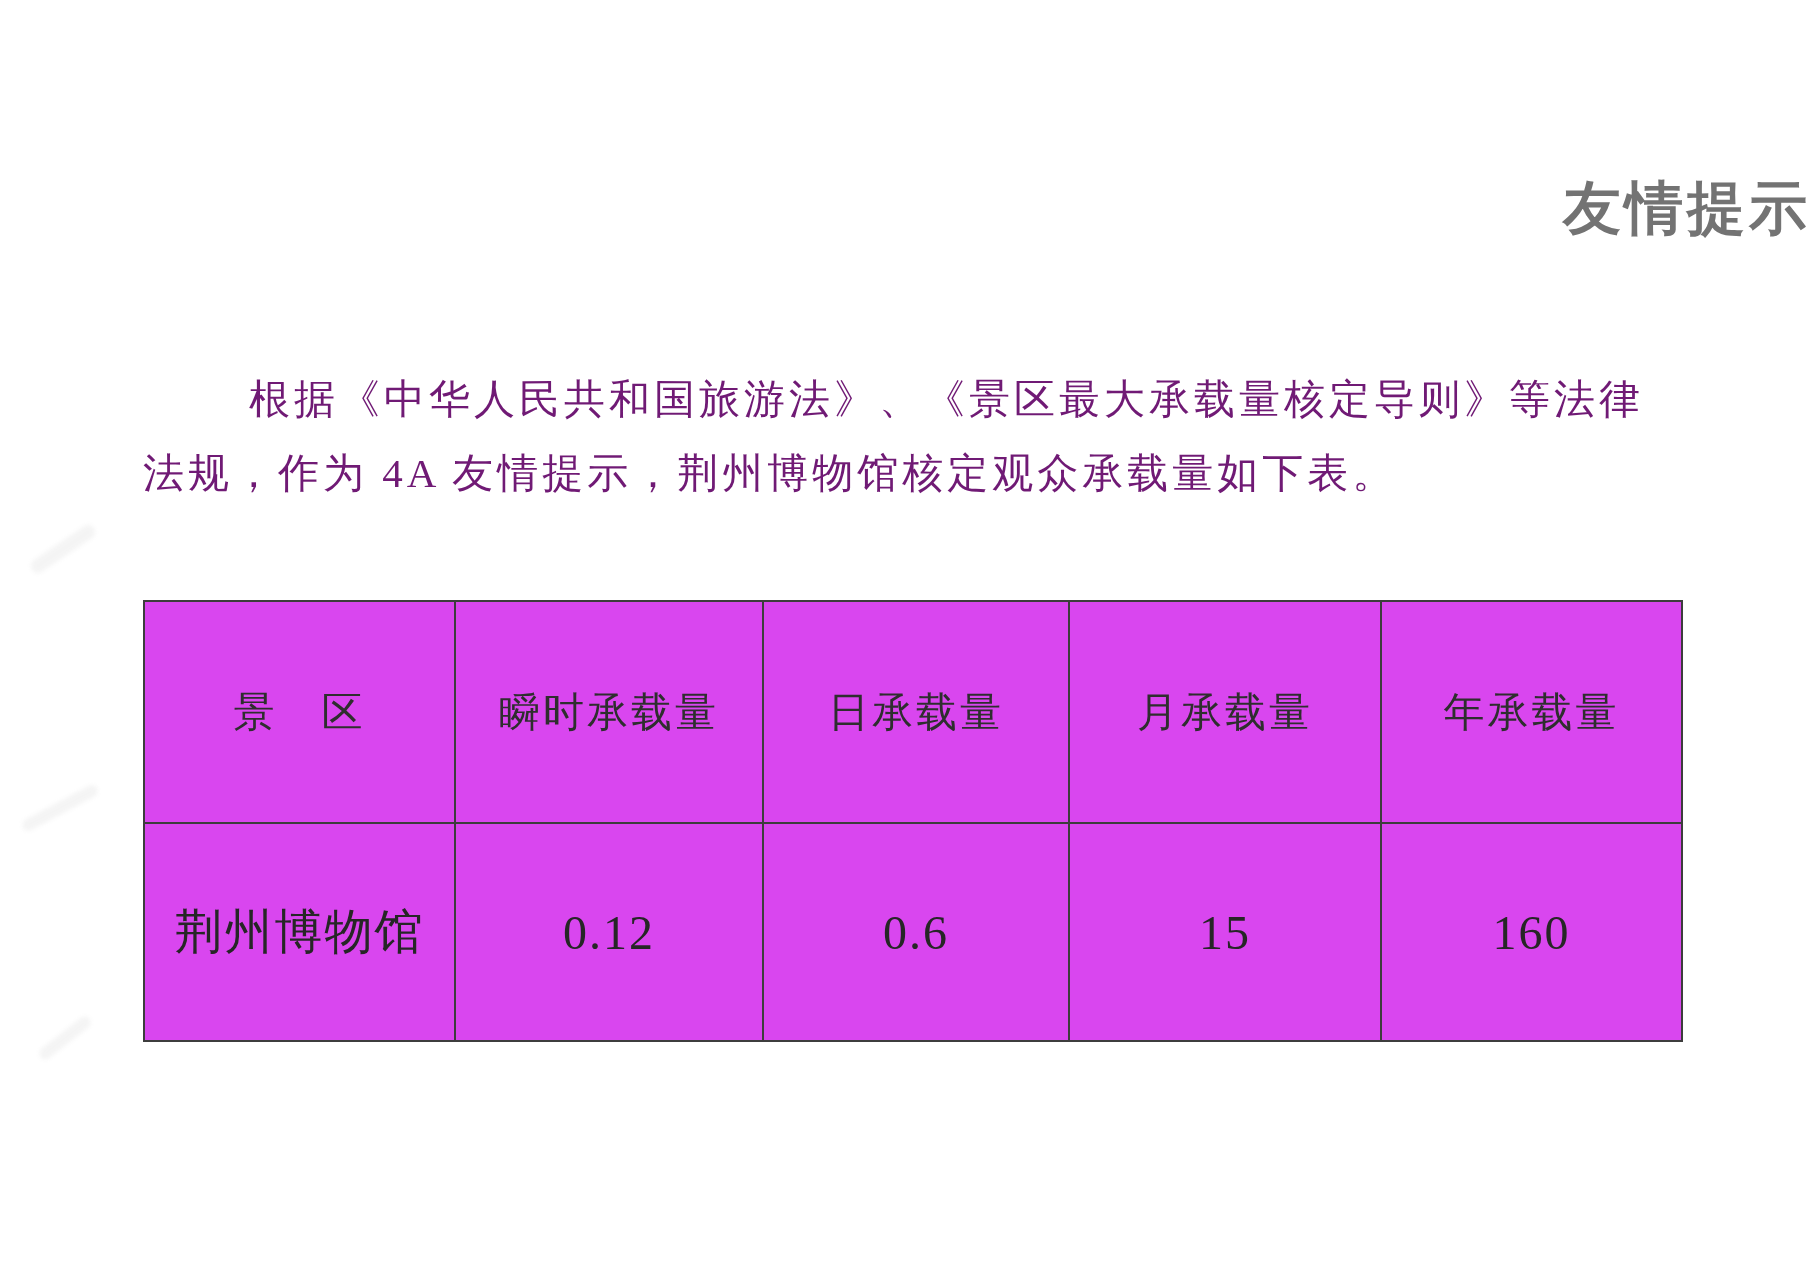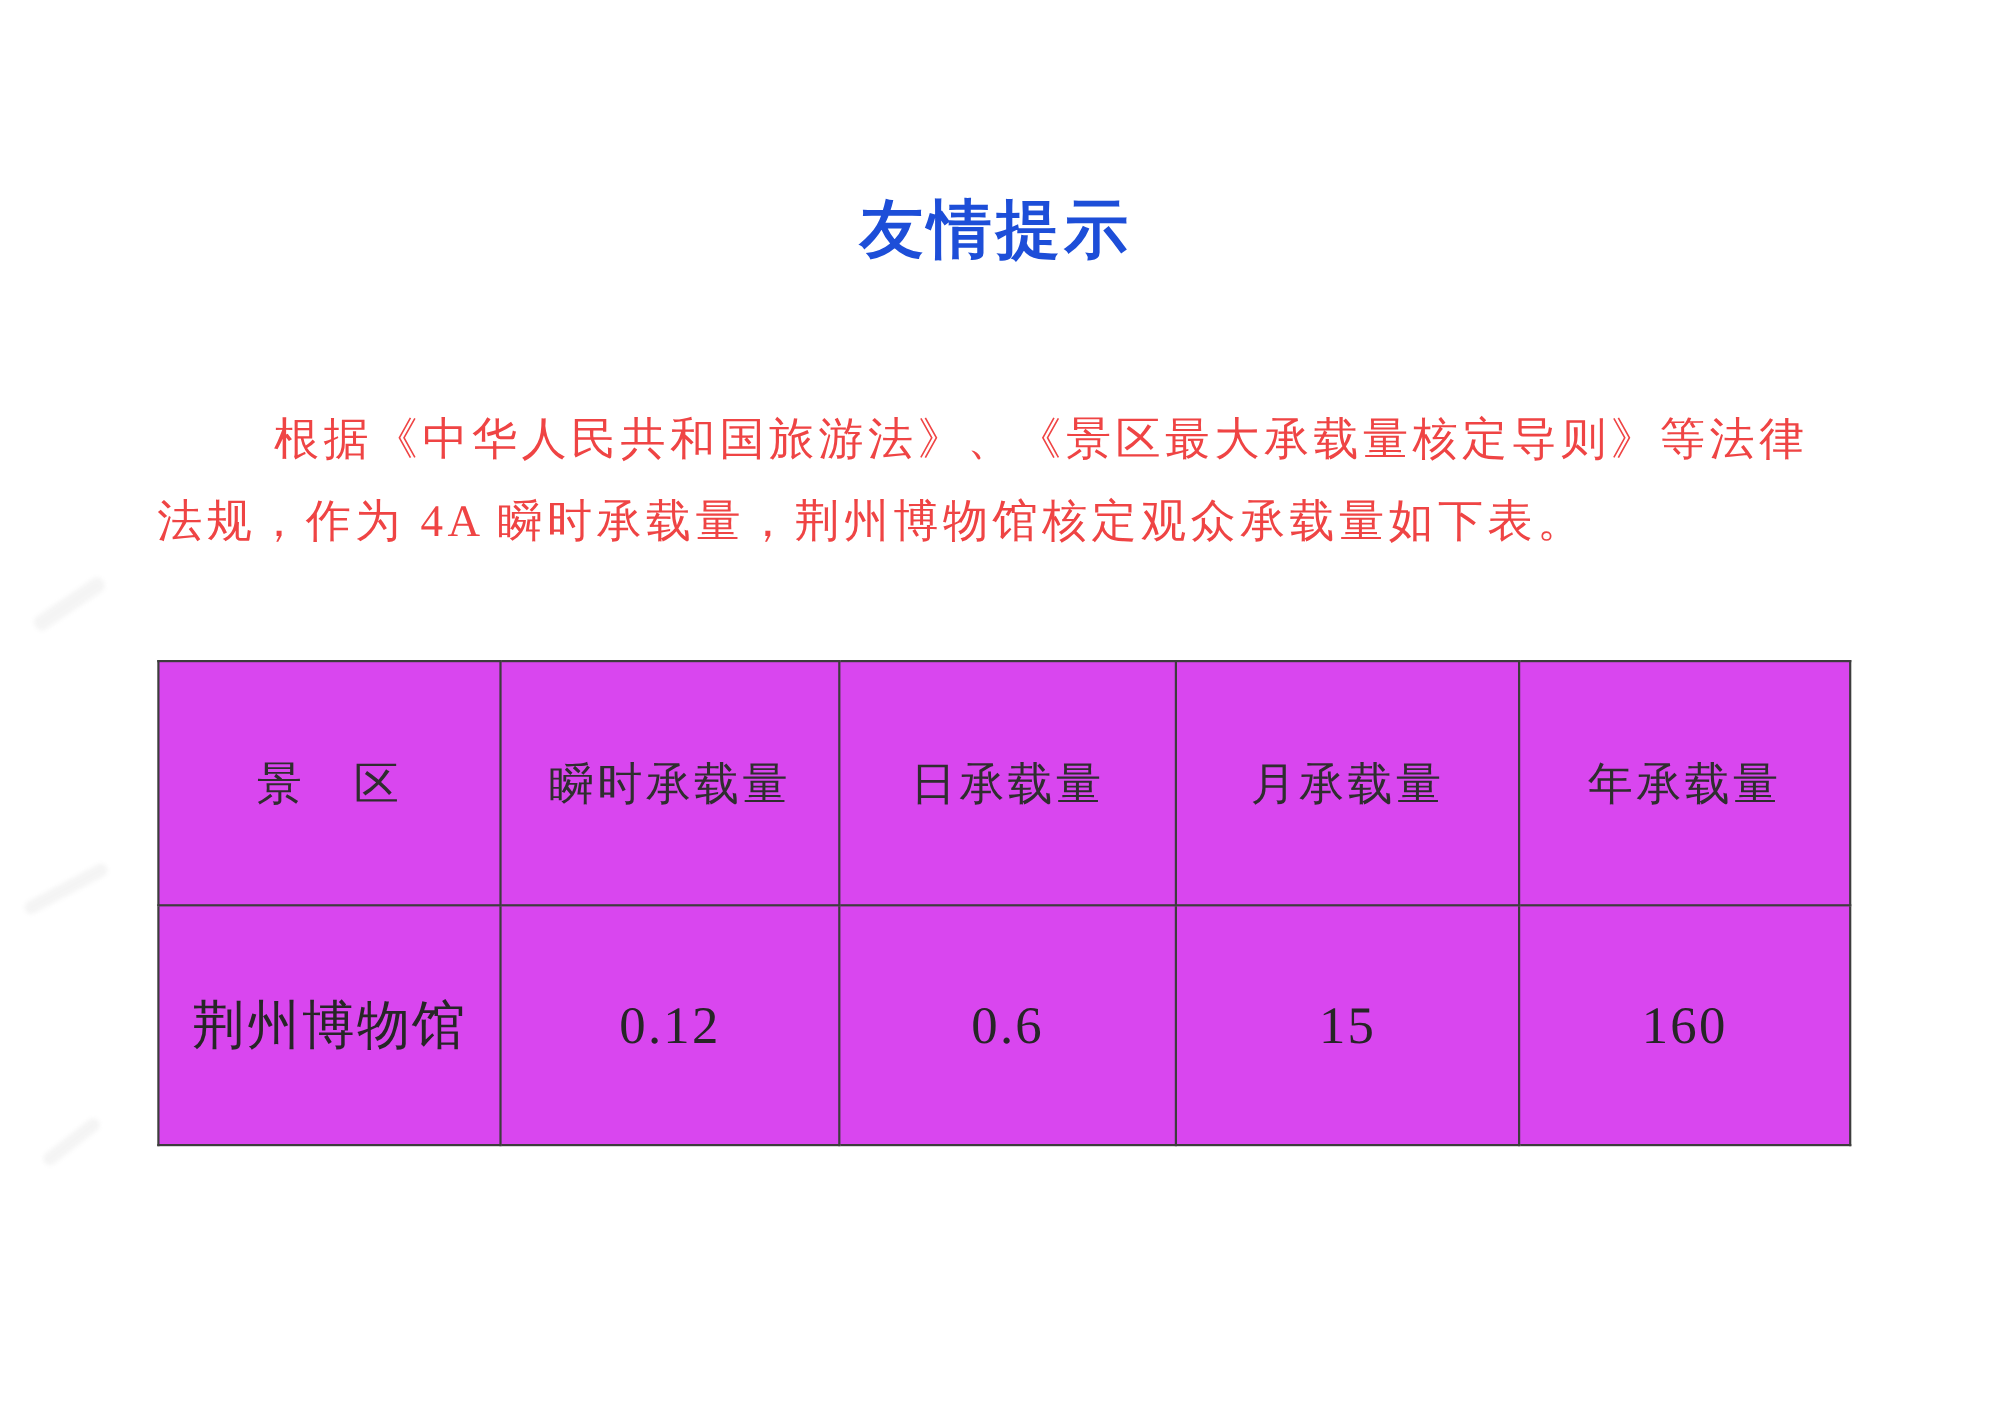--- a/index.html
+++ b/index.html
@@ -19,36 +19,36 @@
     position: absolute;
     inset: 0;
     background: #ffffff;
   }
   .doc-title {
     position: absolute;
     top: 170px;
     left: 0;
     width: 100%;
     margin: 0;
-    text-align: center;
+    text-align: right;
     font-size: 58px;
     font-weight: bold;
     letter-spacing: 4px;
-    color: #1d4ed8;
+    color: #737373;
   }
   .intro {
     position: absolute;
     top: 362px;
     left: 143px;
     width: 1528px;
     margin: 0;
     font-size: 41px;
     line-height: 74px;
     letter-spacing: 4px;
-    color: #ef4444;
+    color: #701a75;
     font-weight: normal;
   }
   .intro .line {
     display: block;
     white-space: nowrap;
   }
   .intro .line.indent {
     text-indent: 106px;
   }
   table.capacity {
@@ -111,21 +111,21 @@
 </style>
 </head>
 <body>
 
 <div class="page">
 
   <h1 class="doc-title">友情提示</h1>
 
   <p class="intro">
     <span class="line indent">根据《中华人民共和国旅游法》、《景区最大承载量核定导则》等法律</span>
-    <span class="line">法规，作为 4A 瞬时承载量，荆州博物馆核定观众承载量如下表。</span>
+    <span class="line">法规，作为 4A 友情提示，荆州博物馆核定观众承载量如下表。</span>
   </p>
 
   <table class="capacity">
     <thead>
       <tr>
         <th class="col-1">景　区</th>
         <th class="col-2">瞬时承载量</th>
         <th class="col-3">日承载量</th>
         <th class="col-4">月承载量</th>
         <th class="col-5">年承载量</th>

